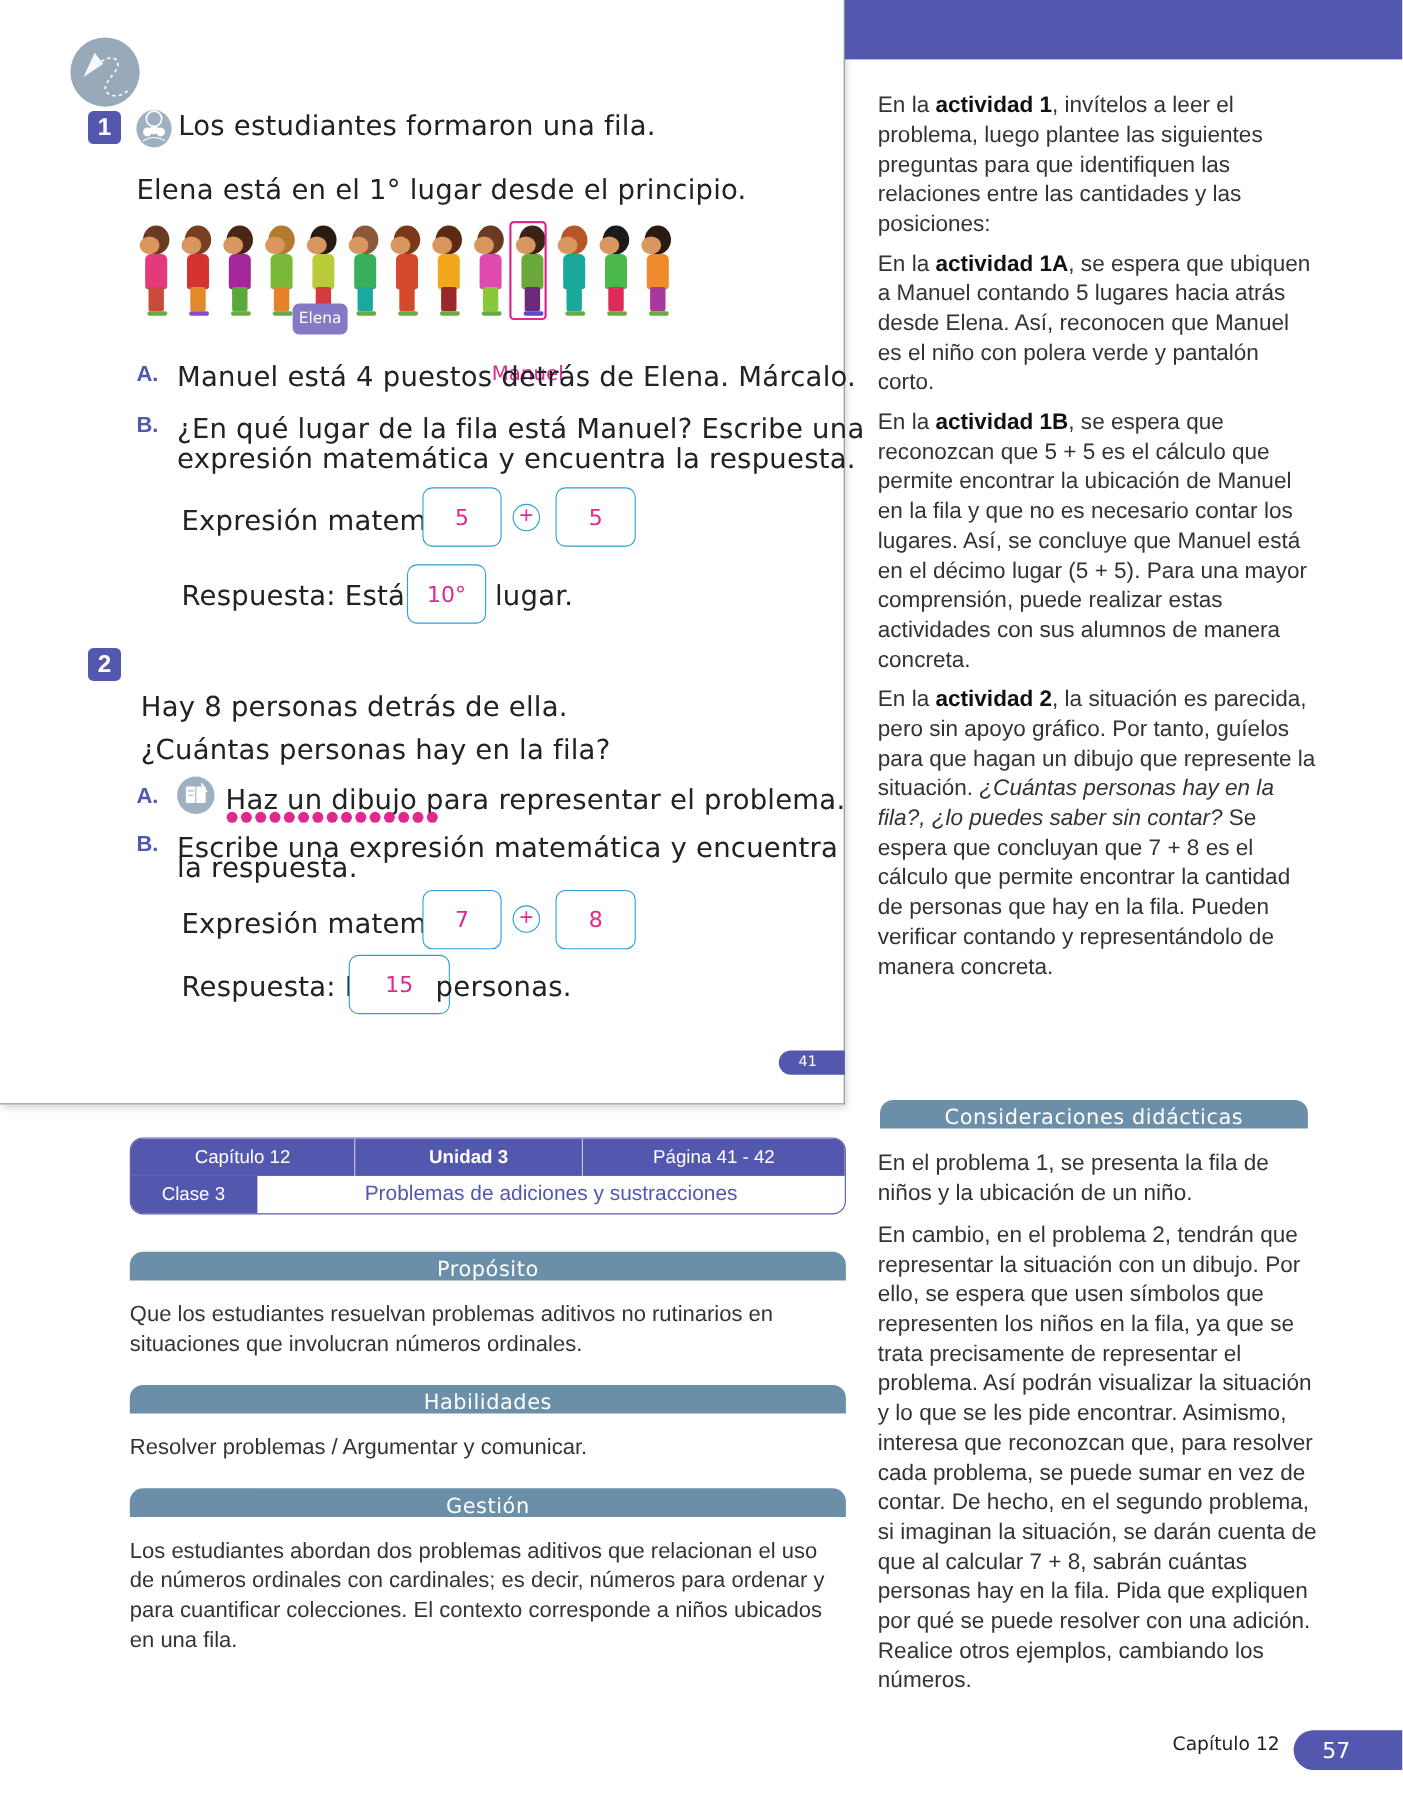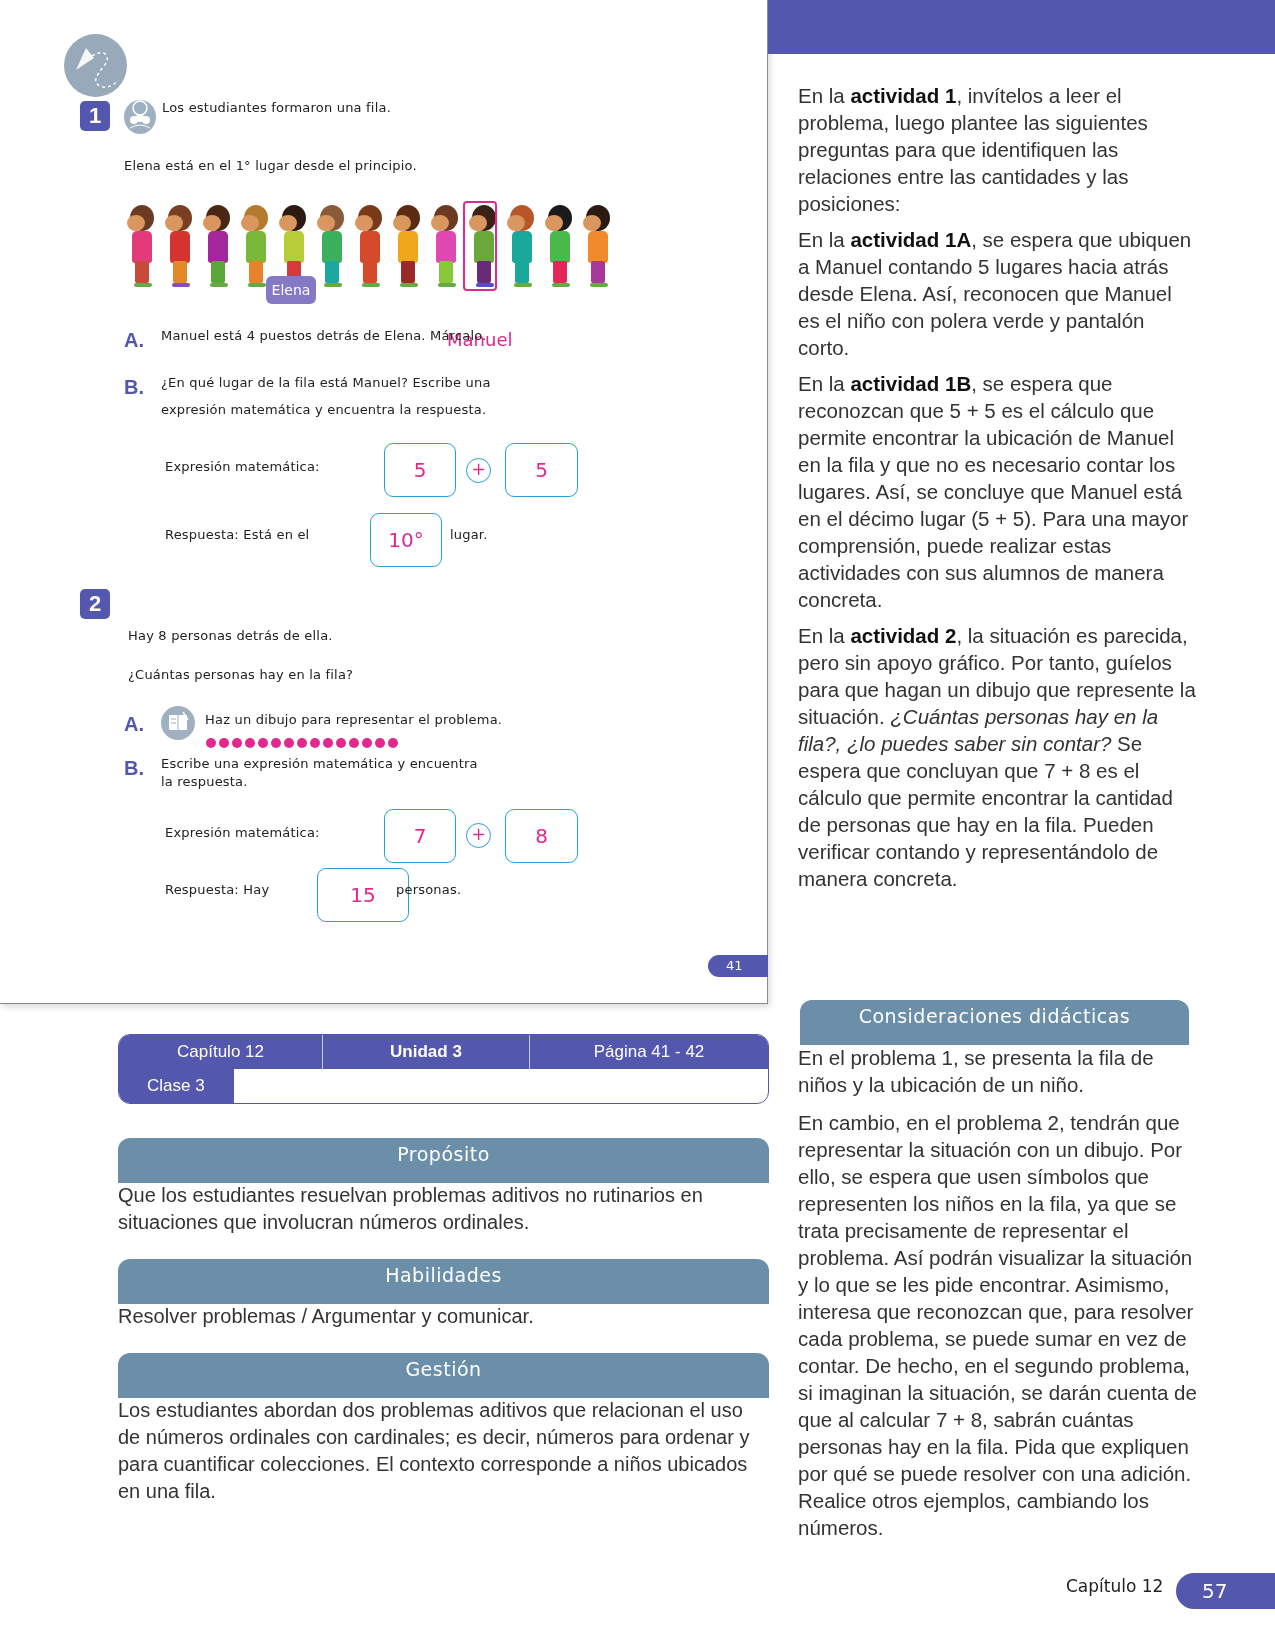--- a/index.html
+++ b/index.html
@@ -4,21 +4,21 @@
 <style>
   * { box-sizing: border-box; margin: 0; padding: 0; }
   html, body { width: 1275px; height: 1650px; background: #ffffff; overflow: hidden; }
   body { position: relative; font-family: "Liberation Sans", sans-serif; color: #222; }
 
   
   .student-page { position: absolute; left: 0; top: 0; width: 768px; height: 1004px; border-right: 1px solid #8a8a8a; border-bottom: 1px solid #8a8a8a; background: #fff; box-shadow: 2px 3px 6px rgba(0,0,0,0.15); }
   .kite-badge { position: absolute; left: 64px; top: 34px; width: 63px; height: 63px; border-radius: 50%; background: #98a9b9; }
   .kite-badge svg { width: 100%; height: 100%; }
 
-  .sp-text { position: absolute; font-family: "DejaVu Sans", sans-serif; font-size: 13px; color: #222; white-space: nowrap; letter-spacing: 0.2px; }
+  .sp-text { position: absolute; font-family: "DejaVu Sans", sans-serif; font-size: 25px; color: #222; white-space: nowrap; letter-spacing: 0.2px; }
   .num-badge { position: absolute; width: 30px; height: 30px; background: #5457ae; color: #fff; border-radius: 5px; font-family: "Liberation Sans", sans-serif; font-weight: bold; font-size: 22px; text-align: center; line-height: 30px; }
   .group-icon, .book-icon { position: absolute; border-radius: 50%; background: #9fb0c0; }
   .letter { position: absolute; font-family: "Liberation Sans", sans-serif; font-weight: bold; color: #5457ae; font-size: 20px; }
 
   .kids-row { position: absolute; left: 124px; top: 205px; width: 490px; height: 88px; display: flex; gap: 4px; }
   .kid { width: 34px; height: 84px; position: relative; }
   .kid .head { position: absolute; left: 6px; top: 0; width: 24px; height: 26px; border-radius: 50%; }
   .kid .face { position: absolute; left: 3px; top: 10px; width: 18px; height: 16px; border-radius: 50%; background: #d9965e; }
   .kid .body { position: absolute; left: 8px; top: 26px; width: 20px; height: 32px; border-radius: 5px 5px 3px 3px; }
   .kid .legs { position: absolute; left: 11px; top: 56px; width: 14px; height: 22px; border-radius: 2px; }
@@ -39,21 +39,21 @@
 
   
   .info-table { position: absolute; left: 118px; top: 1034px; width: 651px; height: 70px; border: 1.5px solid #5457ae; border-radius: 12px; overflow: hidden; }
   .info-row1 { display: flex; height: 34px; background: #5457ae; }
   .info-row1 div { color: #fff; font-size: 17px; text-align: center; line-height: 34px; border-right: 1px solid #c8c8e8; }
   .info-row1 div:last-child { border-right: none; }
   .info-row2 { display: flex; height: 34px; }
   .info-row2 .clase { width: 115px; background: #5457ae; color: #fff; font-size: 17px; line-height: 34px; padding-left: 28px; }
   .info-row2 .title { flex: 1; text-align: center; color: #5457ae; font-size: 19px; line-height: 34px; }
 
-  .sec-header { position: absolute; height: 45px; background: #6b8fa8; color: #fff; font-family: "DejaVu Sans", sans-serif; font-size: 19px; text-align: center; line-height: 33px; border-radius: 12px 12px 0 0; letter-spacing: 0.5px; }
+  .sec-header { position: absolute; height: 26px; background: #6b8fa8; color: #fff; font-family: "DejaVu Sans", sans-serif; font-size: 19px; text-align: center; line-height: 33px; border-radius: 12px 12px 0 0; letter-spacing: 0.5px; }
   .sec-text { position: absolute; font-size: 20px; line-height: 27px; color: #333; }
 
   .right-col { position: absolute; left: 798px; top: 82px; width: 400px; font-size: 20.5px; line-height: 27px; color: #333; }
   .right-col p { margin-bottom: 9px; }
   .right-col b { font-weight: bold; color: #111; }
   .right-col i { font-style: italic; }
 
   .footer-chapter { position: absolute; left: 1066px; top: 1576px; font-family: "DejaVu Sans", sans-serif; font-size: 17px; color: #222; }
   .footer-page { position: absolute; left: 1176px; top: 1573px; width: 99px; height: 36px; background: #5457ae; border-radius: 18px 0 0 18px; color: #fff; font-family: "DejaVu Sans", sans-serif; font-size: 20px; line-height: 36px; padding-left: 26px; }
 </style>
@@ -246,20 +246,21 @@
 <div class="top-bar"></div>
 
 <div class="info-table">
   <div class="info-row1">
     <div style="width:204px;">Capítulo 12</div>
     <div style="width:207px;font-weight:bold;">Unidad 3</div>
     <div style="flex:1;">Página 41 - 42</div>
   </div>
   <div class="info-row2">
     <div class="clase">Clase 3</div>
+    <div class="title">Problemas de adiciones y sustracciones</div>
   </div>
 </div>
 
 <div class="sec-header" style="left:118px;top:1138px;width:651px;">Propósito</div>
 <div class="sec-text" style="left:118px;top:1182px;width:651px;">Que los estudiantes resuelvan problemas aditivos no rutinarios en situaciones que involucran números ordinales.</div>
 
 <div class="sec-header" style="left:118px;top:1259px;width:651px;">Habilidades</div>
 <div class="sec-text" style="left:118px;top:1303px;width:651px;">Resolver problemas / Argumentar y comunicar.</div>
 
 <div class="sec-header" style="left:118px;top:1353px;width:651px;">Gestión</div>

